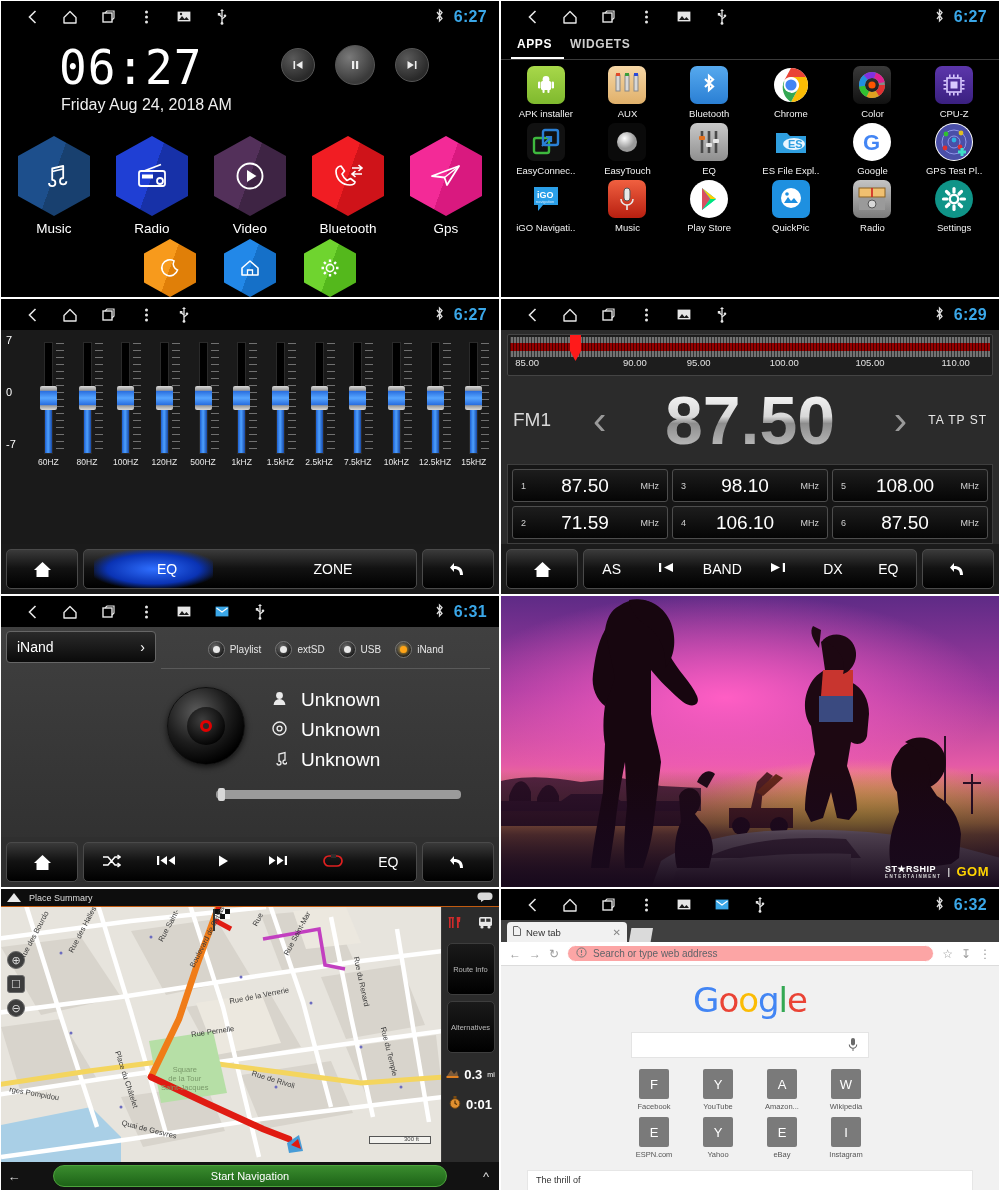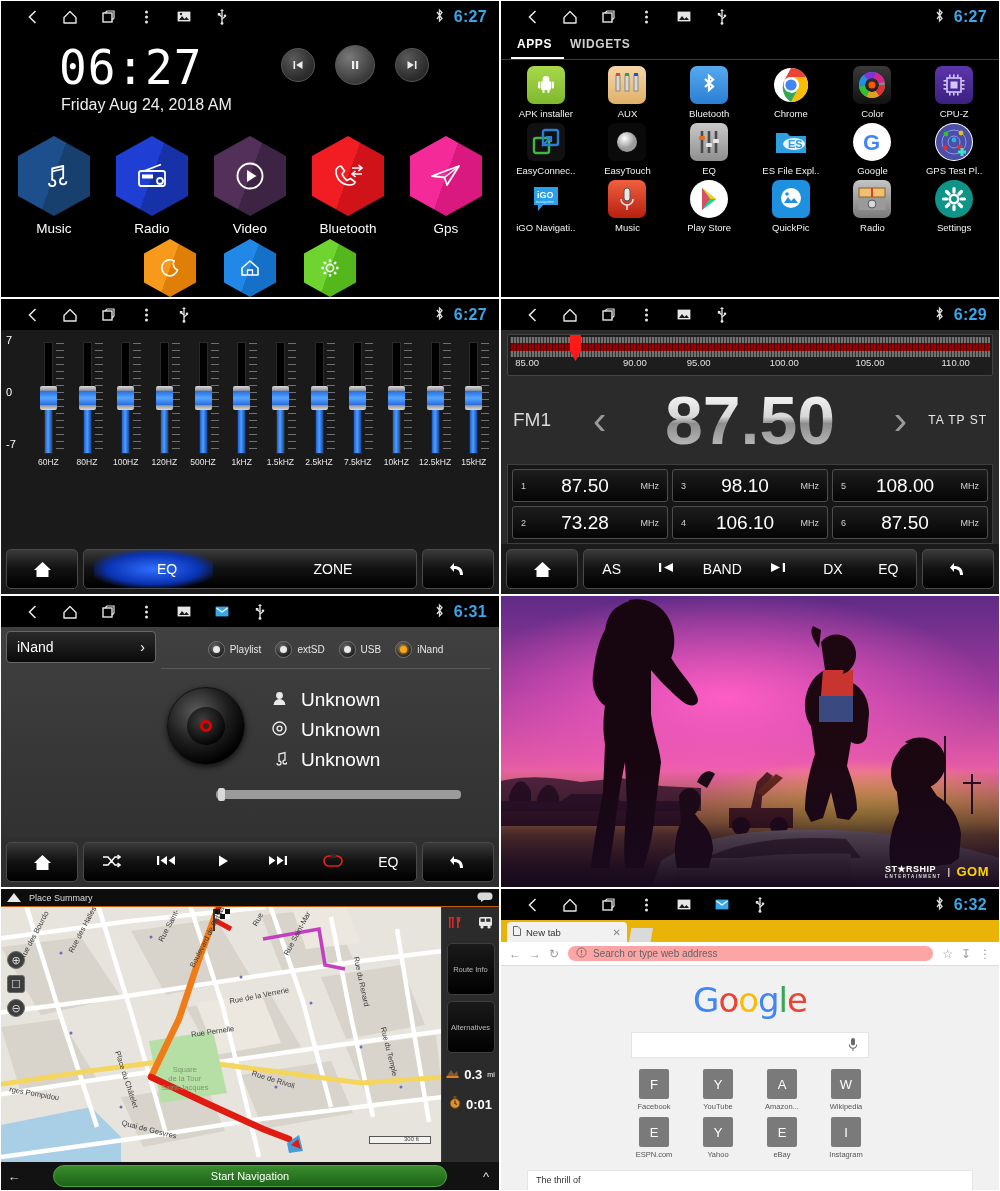--- a/index.html
+++ b/index.html
@@ -253,21 +253,21 @@
       display:flex;align-items:center;justify-content:center;font-size:11px;border:1px solid #6a6a6a;}
   .zb.sq{border-radius:3px;}
   .streetlbl{position:absolute;color:#3a3a3a;font-size:7.5px;white-space:nowrap;
              font-family:"Liberation Sans",sans-serif;}
   .scalebar{position:absolute;right:10px;bottom:18px;width:62px;height:8px;
             border:1px solid #555;background:#f3f2ee;}
   .scaletxt{position:absolute;right:22px;bottom:20px;font-size:6px;color:#444;}
 
   
   .chrome{height:100%;background:#f1f1f1;display:flex;flex-direction:column;}
-  .tabstrip{height:22px;background:#eab308;display:flex;align-items:flex-end;padding-left:6px;}
+  .tabstrip{height:22px;background:#404040;display:flex;align-items:flex-end;padding-left:6px;}
   .tab{width:120px;height:20px;background:#f1f1f1;border-radius:4px 4px 0 0;
        display:flex;align-items:center;padding:0 6px;gap:5px;color:#333;font-size:9.5px;}
   .tab .x{margin-left:auto;color:#888;font-size:10px;}
   .tabghost{width:24px;height:14px;background:#dadada;margin-left:2px;
             clip-path:polygon(10% 0,100% 0,90% 100%,0 100%);}
   .omnibar{height:24px;background:#fff;display:flex;align-items:center;gap:8px;padding:0 8px;
            border-bottom:1px solid #dcdcdc;}
   .ombtn{color:#9a9a9a;font-size:12px;}
   .ombox{flex:1;height:17px;background:#fca5a5;border-radius:9px;display:flex;align-items:center;
          gap:6px;padding:0 8px;color:#5f6368;font-size:10px;border:1px solid #fff;}
@@ -1010,21 +1010,21 @@
             <span class="p-val">98.10</span>
             <span class="p-unit">MHz</span>
           </div>
           <div class="preset">
             <span class="p-num">5</span>
             <span class="p-val">108.00</span>
             <span class="p-unit">MHz</span>
           </div>
           <div class="preset">
             <span class="p-num">2</span>
-            <span class="p-val">73.28</span>
+            <span class="p-val">71.59</span>
             <span class="p-unit">MHz</span>
           </div>
           <div class="preset">
             <span class="p-num">4</span>
             <span class="p-val">106.10</span>
             <span class="p-unit">MHz</span>
           </div>
           <div class="preset">
             <span class="p-num">6</span>
             <span class="p-val">87.50</span>

